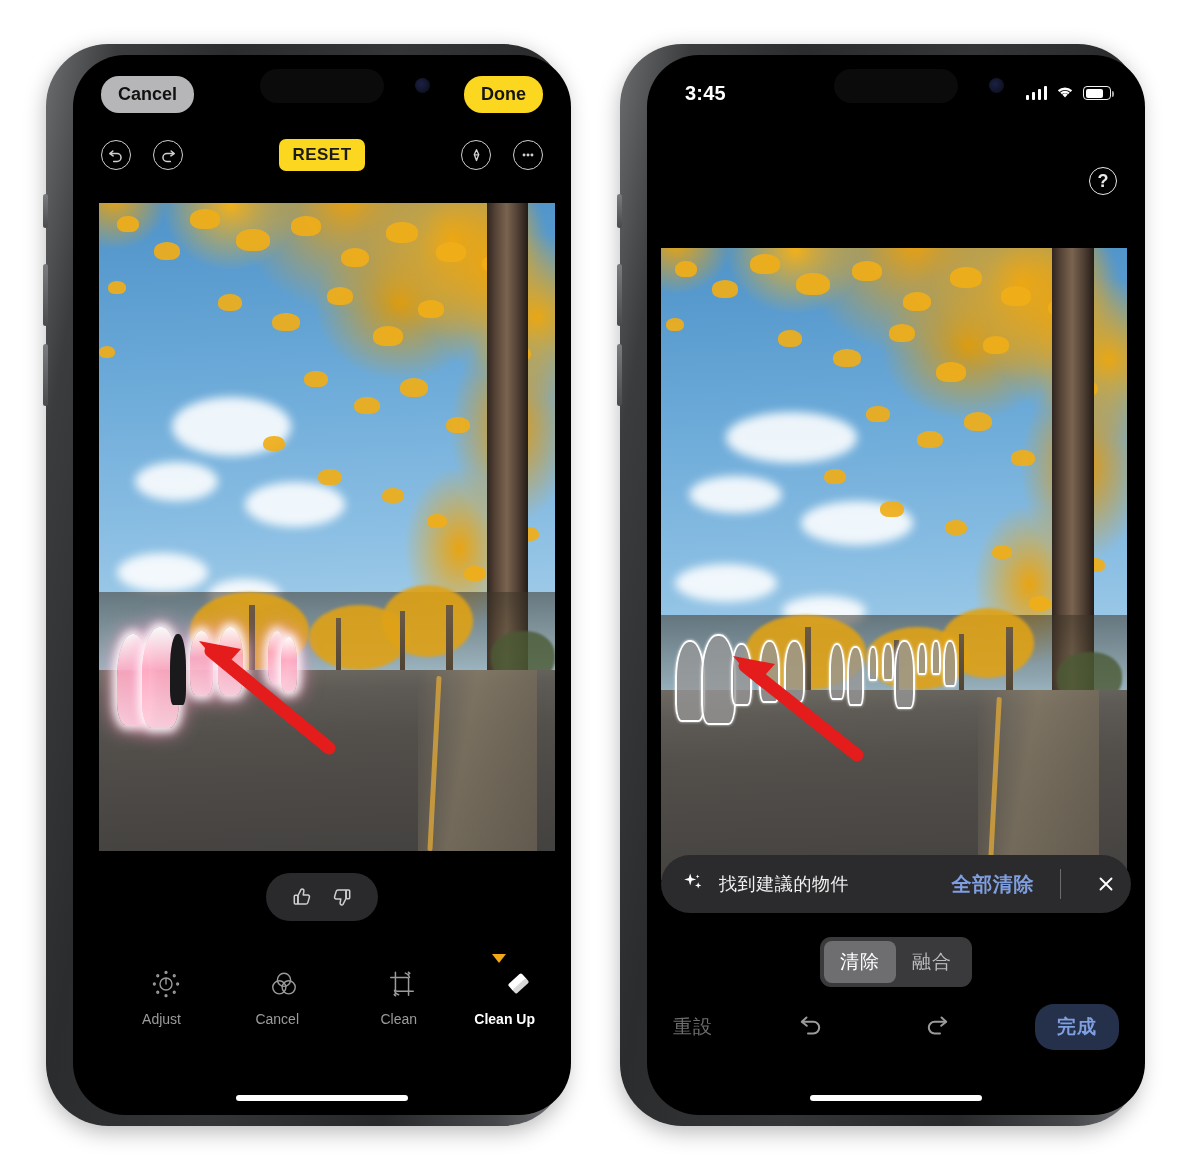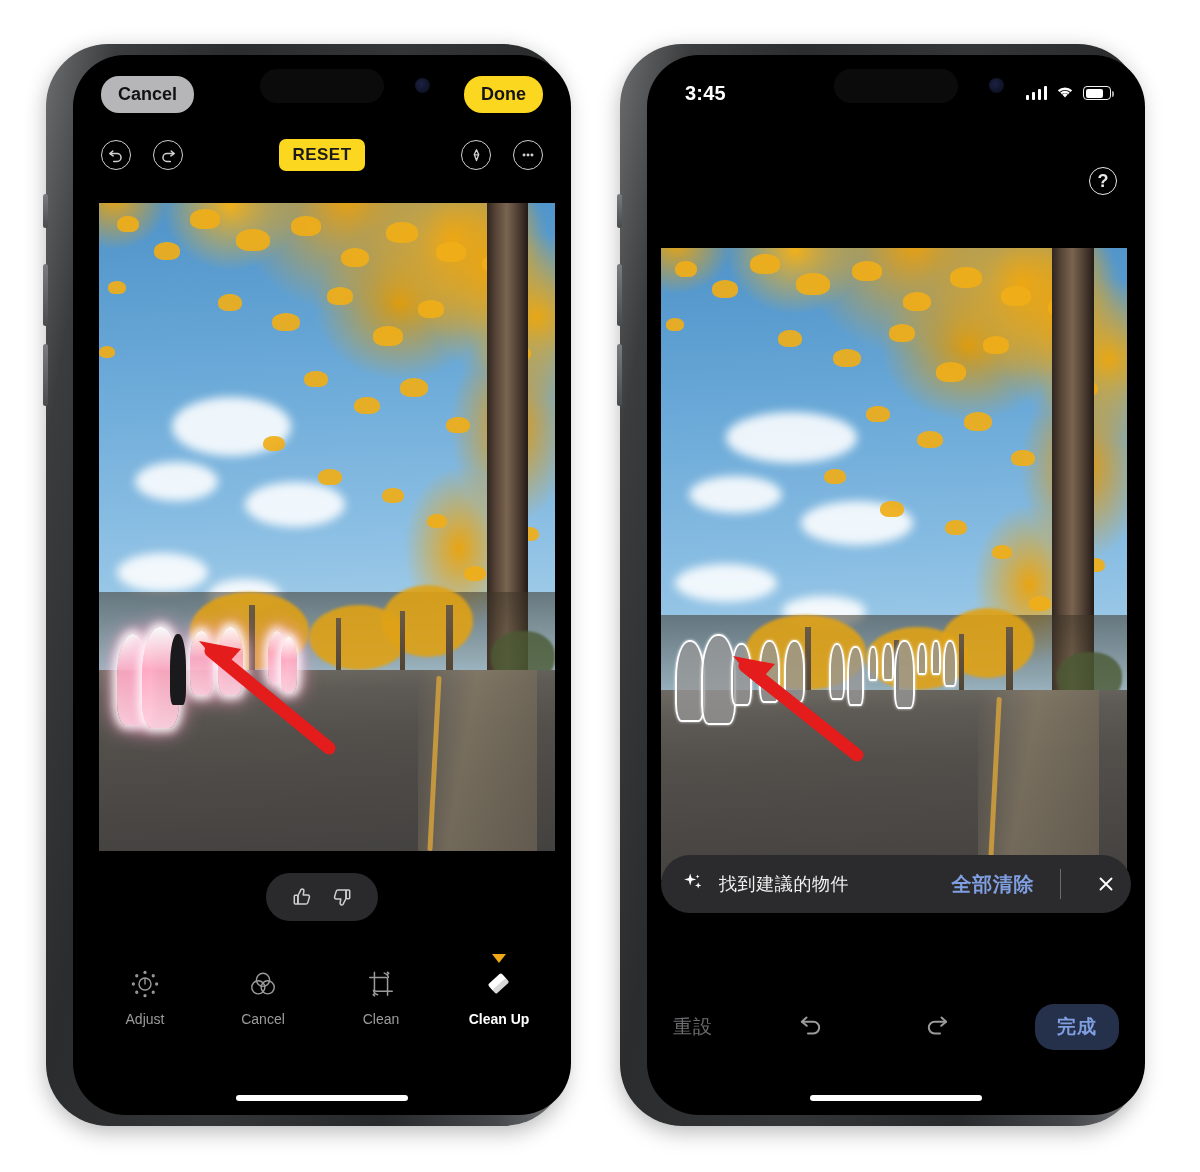--- a/index.html
+++ b/index.html
@@ -185,21 +185,21 @@
     background: #2a2a2c; border-radius: 24px;
     display:flex; align-items:center; justify-content:center; gap: 14px;
   }
   .feedback-pill svg { display:block; }
 
   
   .tool-row {
     position:absolute; left:0; right:0; bottom: 88px;
     display:flex; align-items:flex-end; justify-content:center; gap: 46px;
   }
-  .tool { width: 72px; display:flex; flex-direction:column; align-items:center; gap:9px; position:relative; cursor:pointer; }
+  .tool { width: 72px; display:flex; flex-direction:column; align-items:flex-end; gap:9px; position:relative; cursor:pointer; }
   .tool .tool-label { font-size: 14px; color: #9b9b9d; }
   .tool.active .tool-label { color: #ffffff; font-weight: 700; }
   .tool .glyph { height: 36px; display:flex; align-items:center; justify-content:center; }
   .tool-marker {
     position:absolute; top:-12px; left:50%; transform:translateX(-50%);
     width:0; height:0; border-left:7px solid transparent; border-right:7px solid transparent;
     border-top:9px solid #f0a818;
   }
 
   
@@ -583,20 +583,26 @@
         <span class="sugg-text">找到建議的物件</span>
         <span class="sugg-action">全部清除</span>
         <span class="sugg-sep"></span>
         <span class="sugg-close">
           <svg width="20" height="20" viewBox="0 0 20 20" fill="none" stroke="#fff" stroke-width="1.9" stroke-linecap="round">
             <path d="M4.5 4.5 L15.5 15.5 M15.5 4.5 L4.5 15.5"></path>
           </svg>
         </span>
       </div>
 
+      <div class="seg-wrap">
+        <div class="segmented">
+          <div class="seg selected">清除</div>
+          <div class="seg">融合</div>
+        </div>
+      </div>
 
       <div class="bottom-bar">
         <span class="bb-reset">重設</span>
         <span class="bb-icons">
           <span>
             <svg width="30" height="30" viewBox="0 0 30 30" fill="none" stroke="#9b9b9d" stroke-width="2" stroke-linecap="round" stroke-linejoin="round">
               <path d="M10.5 7.5 L5.8 11.8 L10.8 15.8"></path>
               <path d="M6.2 11.8 H17.4 a5.8 5.8 0 0 1 0 11.6 H12"></path>
             </svg>
           </span>

